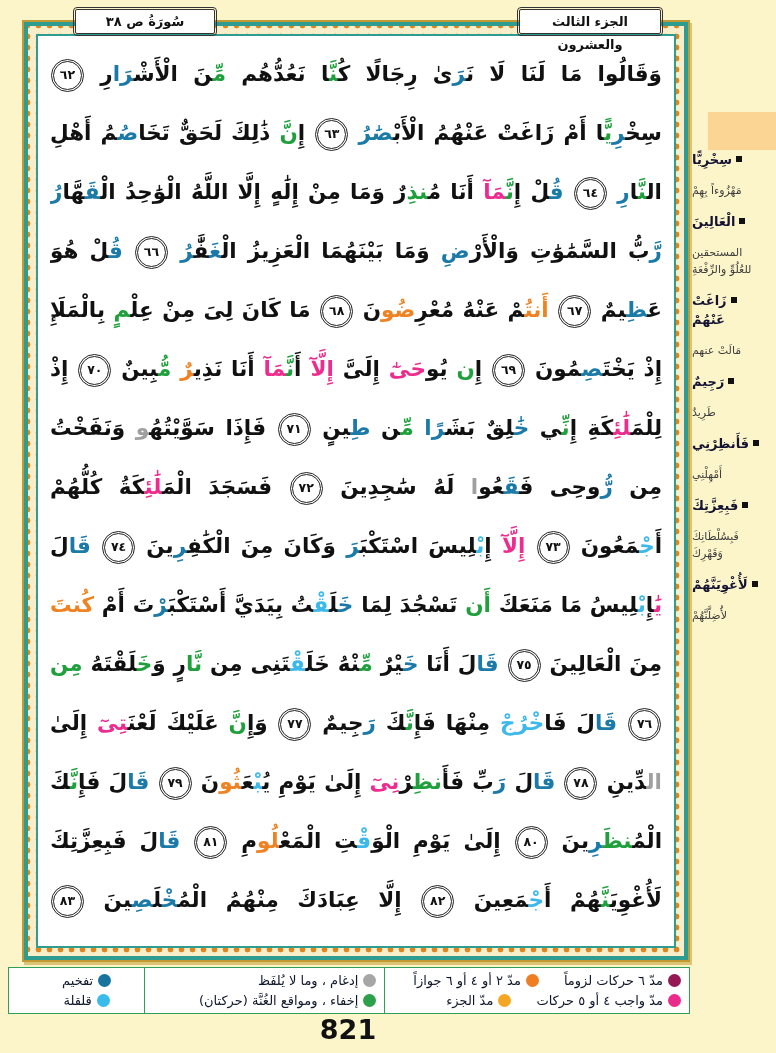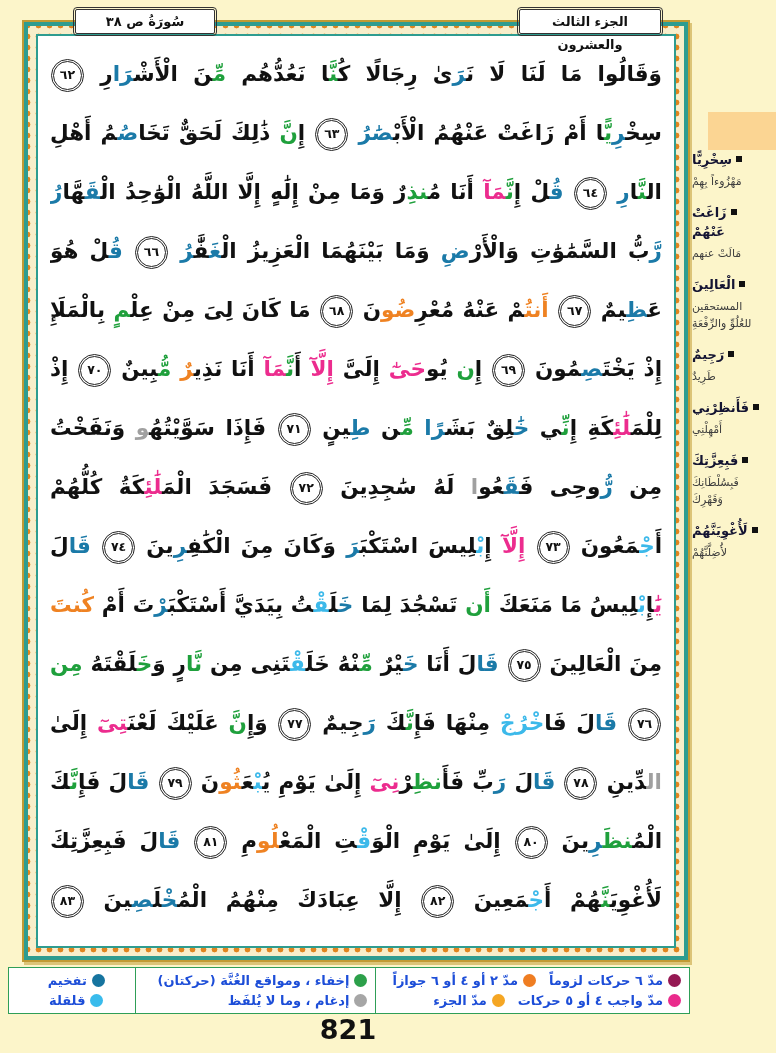--- a/index.html
+++ b/index.html
@@ -56,36 +56,36 @@
     background:#fbd593;
   }
   
   .margin-notes{
     position:absolute;left:692px;top:150px;width:82px;
     direction:rtl;display:flex;flex-direction:column;gap:13px;
   }
   .note{text-align:left;}
   .note-word{font-size:13px;font-weight:bold;color:#141432;line-height:19px;}
   .bullet{display:inline-block;width:6px;height:6px;background:#111;margin-left:4px;vertical-align:2px;}
-  .note-meaning{font-size:11px;color:#3c3c3c;line-height:17px;padding-right:9px;margin-top:4px;}
+  .note-meaning{font-size:11px;color:#3c3c3c;line-height:17px;padding-right:9px;margin-top:13px;}
   
   .legend{
     position:absolute;left:8px;top:967px;width:682px;height:47px;
     box-sizing:border-box;background:#fff;border:1.5px solid #2f9e57;
     display:flex;direction:rtl;align-items:stretch;z-index:4;
   }
   .lcell{display:flex;flex-direction:column;justify-content:center;box-sizing:border-box;padding:2px 4px;}
   .lcell:nth-child(1){flex:0 0 266px;}
   .lcell:nth-child(2){flex:0 0 240px;}
   .lcell:nth-child(3){flex:1 1 auto;}
   .lcell + .lcell{border-left:none;border-right:1.5px solid #2f9e57;}
   .lcell:nth-child(3) .lrow{justify-content:center;}
   .lrow{display:flex;direction:rtl;align-items:center;gap:5px;height:21px;padding:0 4px;}
   .ldot{width:13px;height:13px;border-radius:50%;flex:0 0 auto;}
-  .llab{font-size:13px;font-weight:bold;color:#1d4ed8;white-space:nowrap;margin-left:8px;}
+  .llab{font-size:13px;font-weight:normal;color:#0f172a;white-space:nowrap;margin-left:20px;}
   
   .page-number{
     position:absolute;left:0;top:1014px;width:696px;text-align:center;
     font-size:27px;font-weight:bold;color:#111;
   }
 </style>
 </head>
 <body>
 
 <div class="frame">
@@ -120,26 +120,26 @@
 </div>
 
 <div class="thumb-tab"></div>
 
 <div class="margin-notes">
     <div class="note">
       <div class="note-word"><span class="bullet"></span><span>سِخْرِيًّا</span></div>
       <div class="note-meaning">مَهْزُوءاً بِهِمْ</div>
     </div>
     <div class="note">
+      <div class="note-word"><span class="bullet"></span><span>الْعَالِينَ</span></div>
+      <div class="note-meaning">المستحقين للعُلُوِّ والرِّفْعَةِ</div>
+    </div>
+    <div class="note">
       <div class="note-word"><span class="bullet"></span><span>زَاغَتْ عَنْهُمْ</span></div>
       <div class="note-meaning">مَالَتْ عنهم</div>
-    </div>
-    <div class="note">
-      <div class="note-word"><span class="bullet"></span><span>الْعَالِينَ</span></div>
-      <div class="note-meaning">المستحقين للعُلُوِّ والرِّفْعَةِ</div>
     </div>
     <div class="note">
       <div class="note-word"><span class="bullet"></span><span>رَجِيمٌ</span></div>
       <div class="note-meaning">طَرِيدٌ</div>
     </div>
     <div class="note">
       <div class="note-word"><span class="bullet"></span><span>فَأَنظِرْنِي</span></div>
       <div class="note-meaning">أَمْهِلْنِي</div>
     </div>
     <div class="note">
@@ -162,26 +162,26 @@
       </div>
       <div class="lrow">
         <span class="ldot" style="background: rgb(234, 43, 140);"></span>
         <span class="llab">مدّ واجب ٤ أو ٥ حركات</span>
         <span class="ldot" style="background: rgb(245, 166, 35);"></span>
         <span class="llab">مدّ الجزء</span>
       </div>
     </div>
     <div class="lcell">
       <div class="lrow">
+        <span class="ldot" style="background: rgb(166, 166, 166);"></span>
+        <span class="llab">إدغام ، وما لا يُلفَظ</span>
+      </div>
+      <div class="lrow">
         <span class="ldot" style="background: rgb(44, 160, 74);"></span>
         <span class="llab">إخفاء ، ومواقع الغُنَّة (حركتان)</span>
-      </div>
-      <div class="lrow">
-        <span class="ldot" style="background: rgb(166, 166, 166);"></span>
-        <span class="llab">إدغام ، وما لا يُلفَظ</span>
       </div>
     </div>
     <div class="lcell">
       <div class="lrow">
         <span class="ldot" style="background: rgb(22, 116, 159);"></span>
         <span class="llab">تفخيم</span>
       </div>
       <div class="lrow">
         <span class="ldot" style="background: rgb(57, 187, 236);"></span>
         <span class="llab">قلقلة</span>

